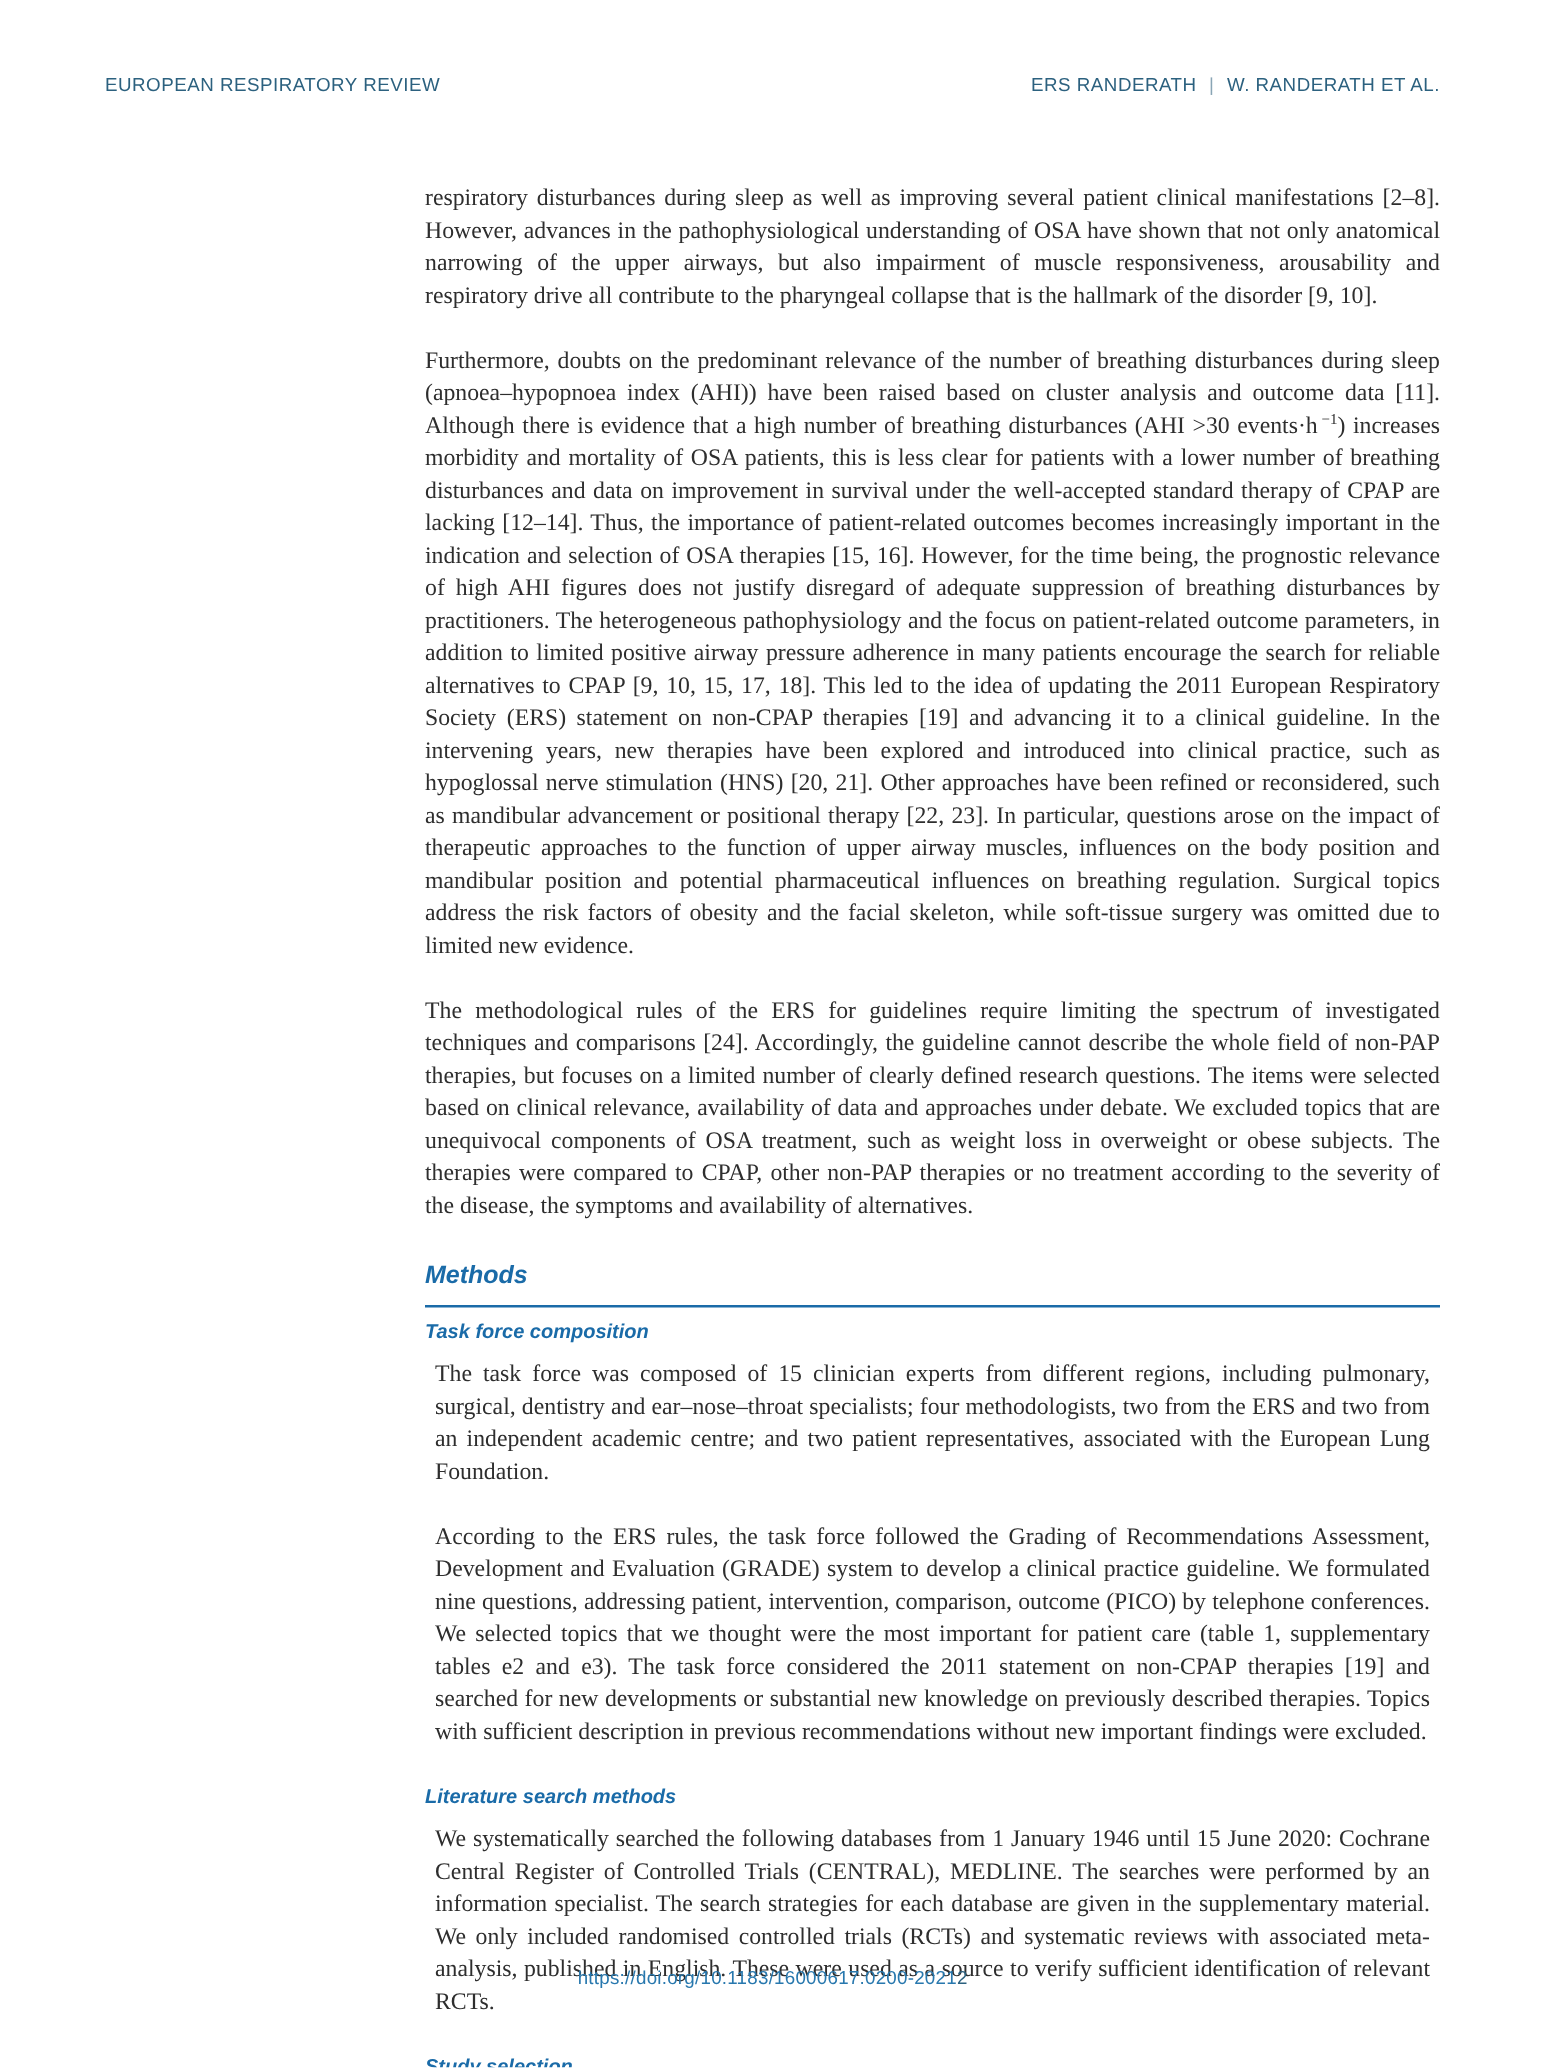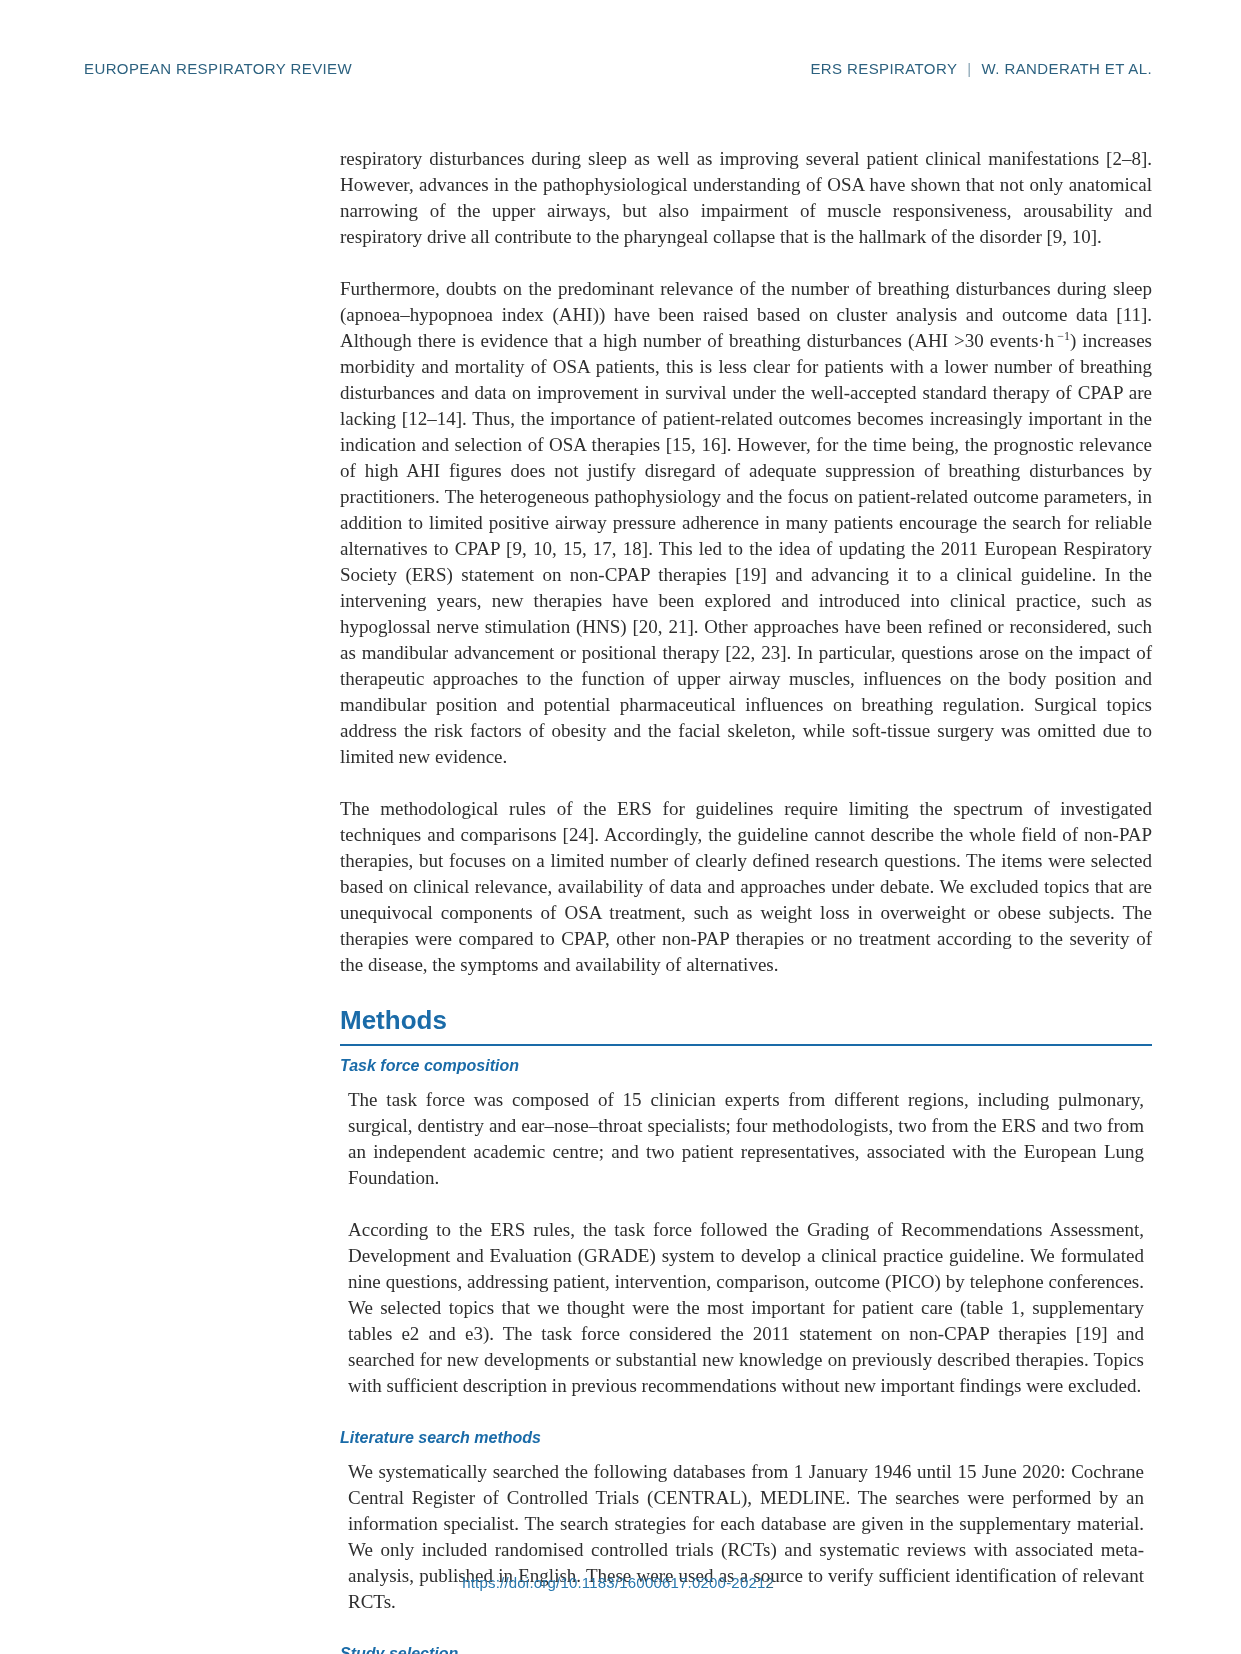--- a/index.html
+++ b/index.html
@@ -52,24 +52,25 @@
     text-align: justify;
   }
   .body-para sup {
     font-size: 12px;
     line-height: 0;
     margin-left: 3px;
   }
   .section-title {
     margin: 30px 0 12px 0;
     font-family: "Liberation Sans", sans-serif;
-    font-size: 26px;
+    font-size: 20px;
     font-weight: bold;
     color: #1a6ba8;
     line-height: 24px;
+    font-style: italic;
   }
   .section-rule {
     border: none;
     border-top: 2px solid #1a6ba8;
     margin: 4px 0 7px 0;
   }
   .subsection { margin: 0 0 26px 0; }
   .subsection-title {
     margin: 0 0 3px 0;
     font-family: "Liberation Sans", sans-serif;
@@ -101,21 +102,21 @@
   .page-number { color: #2c617f; }
 </style>
 </head>
 <body>
 
 <div class="page">
 
   <header class="page-header">
     <span class="journal-name">EUROPEAN RESPIRATORY REVIEW</span>
     <span class="running-head">
-      <span>ERS RESPIRATORY</span><span class="sep">|</span><span>W. RANDERATH ET AL.</span>
+      <span>ERS RANDERATH</span><span class="sep">|</span><span>W. RANDERATH ET AL.</span>
     </span>
   </header>
 
   <main class="content">
 
     <p class="body-para">respiratory disturbances during sleep as well as improving several patient clinical manifestations [2–8]. However, advances in the pathophysiological understanding of OSA have shown that not only anatomical narrowing of the upper airways, but also impairment of muscle responsiveness, arousability and respiratory drive all contribute to the pharyngeal collapse that is the hallmark of the disorder [9, 10].</p>
 
     <p class="body-para"><span>Furthermore, doubts on the predominant relevance of the number of breathing disturbances during sleep (apnoea–hypopnoea index (AHI)) have been raised based on cluster analysis and outcome data [11]. Although there is evidence that a high number of breathing disturbances (AHI &gt;30 events·h</span><sup>−1</sup><span>) increases morbidity and mortality of OSA patients, this is less clear for patients with a lower number of breathing disturbances and data on improvement in survival under the well-accepted standard therapy of CPAP are lacking [12–14]. Thus, the importance of patient-related outcomes becomes increasingly important in the indication and selection of OSA therapies [15, 16]. However, for the time being, the prognostic relevance of high AHI figures does not justify disregard of adequate suppression of breathing disturbances by practitioners. The heterogeneous pathophysiology and the focus on patient-related outcome parameters, in addition to limited positive airway pressure adherence in many patients encourage the search for reliable alternatives to CPAP [9, 10, 15, 17, 18]. This led to the idea of updating the 2011 European Respiratory Society (ERS) statement on non-CPAP therapies [19] and advancing it to a clinical guideline. In the intervening years, new therapies have been explored and introduced into clinical practice, such as hypoglossal nerve stimulation (HNS) [20, 21]. Other approaches have been refined or reconsidered, such as mandibular advancement or positional therapy [22, 23]. In particular, questions arose on the impact of therapeutic approaches to the function of upper airway muscles, influences on the body position and mandibular position and potential pharmaceutical influences on breathing regulation. Surgical topics address the risk factors of obesity and the facial skeleton, while soft-tissue surgery was omitted due to limited new evidence.</span></p>
 
     <p class="body-para">The methodological rules of the ERS for guidelines require limiting the spectrum of investigated techniques and comparisons [24]. Accordingly, the guideline cannot describe the whole field of non-PAP therapies, but focuses on a limited number of clearly defined research questions. The items were selected based on clinical relevance, availability of data and approaches under debate. We excluded topics that are unequivocal components of OSA treatment, such as weight loss in overweight or obese subjects. The therapies were compared to CPAP, other non-PAP therapies or no treatment according to the severity of the disease, the symptoms and availability of alternatives.</p>

